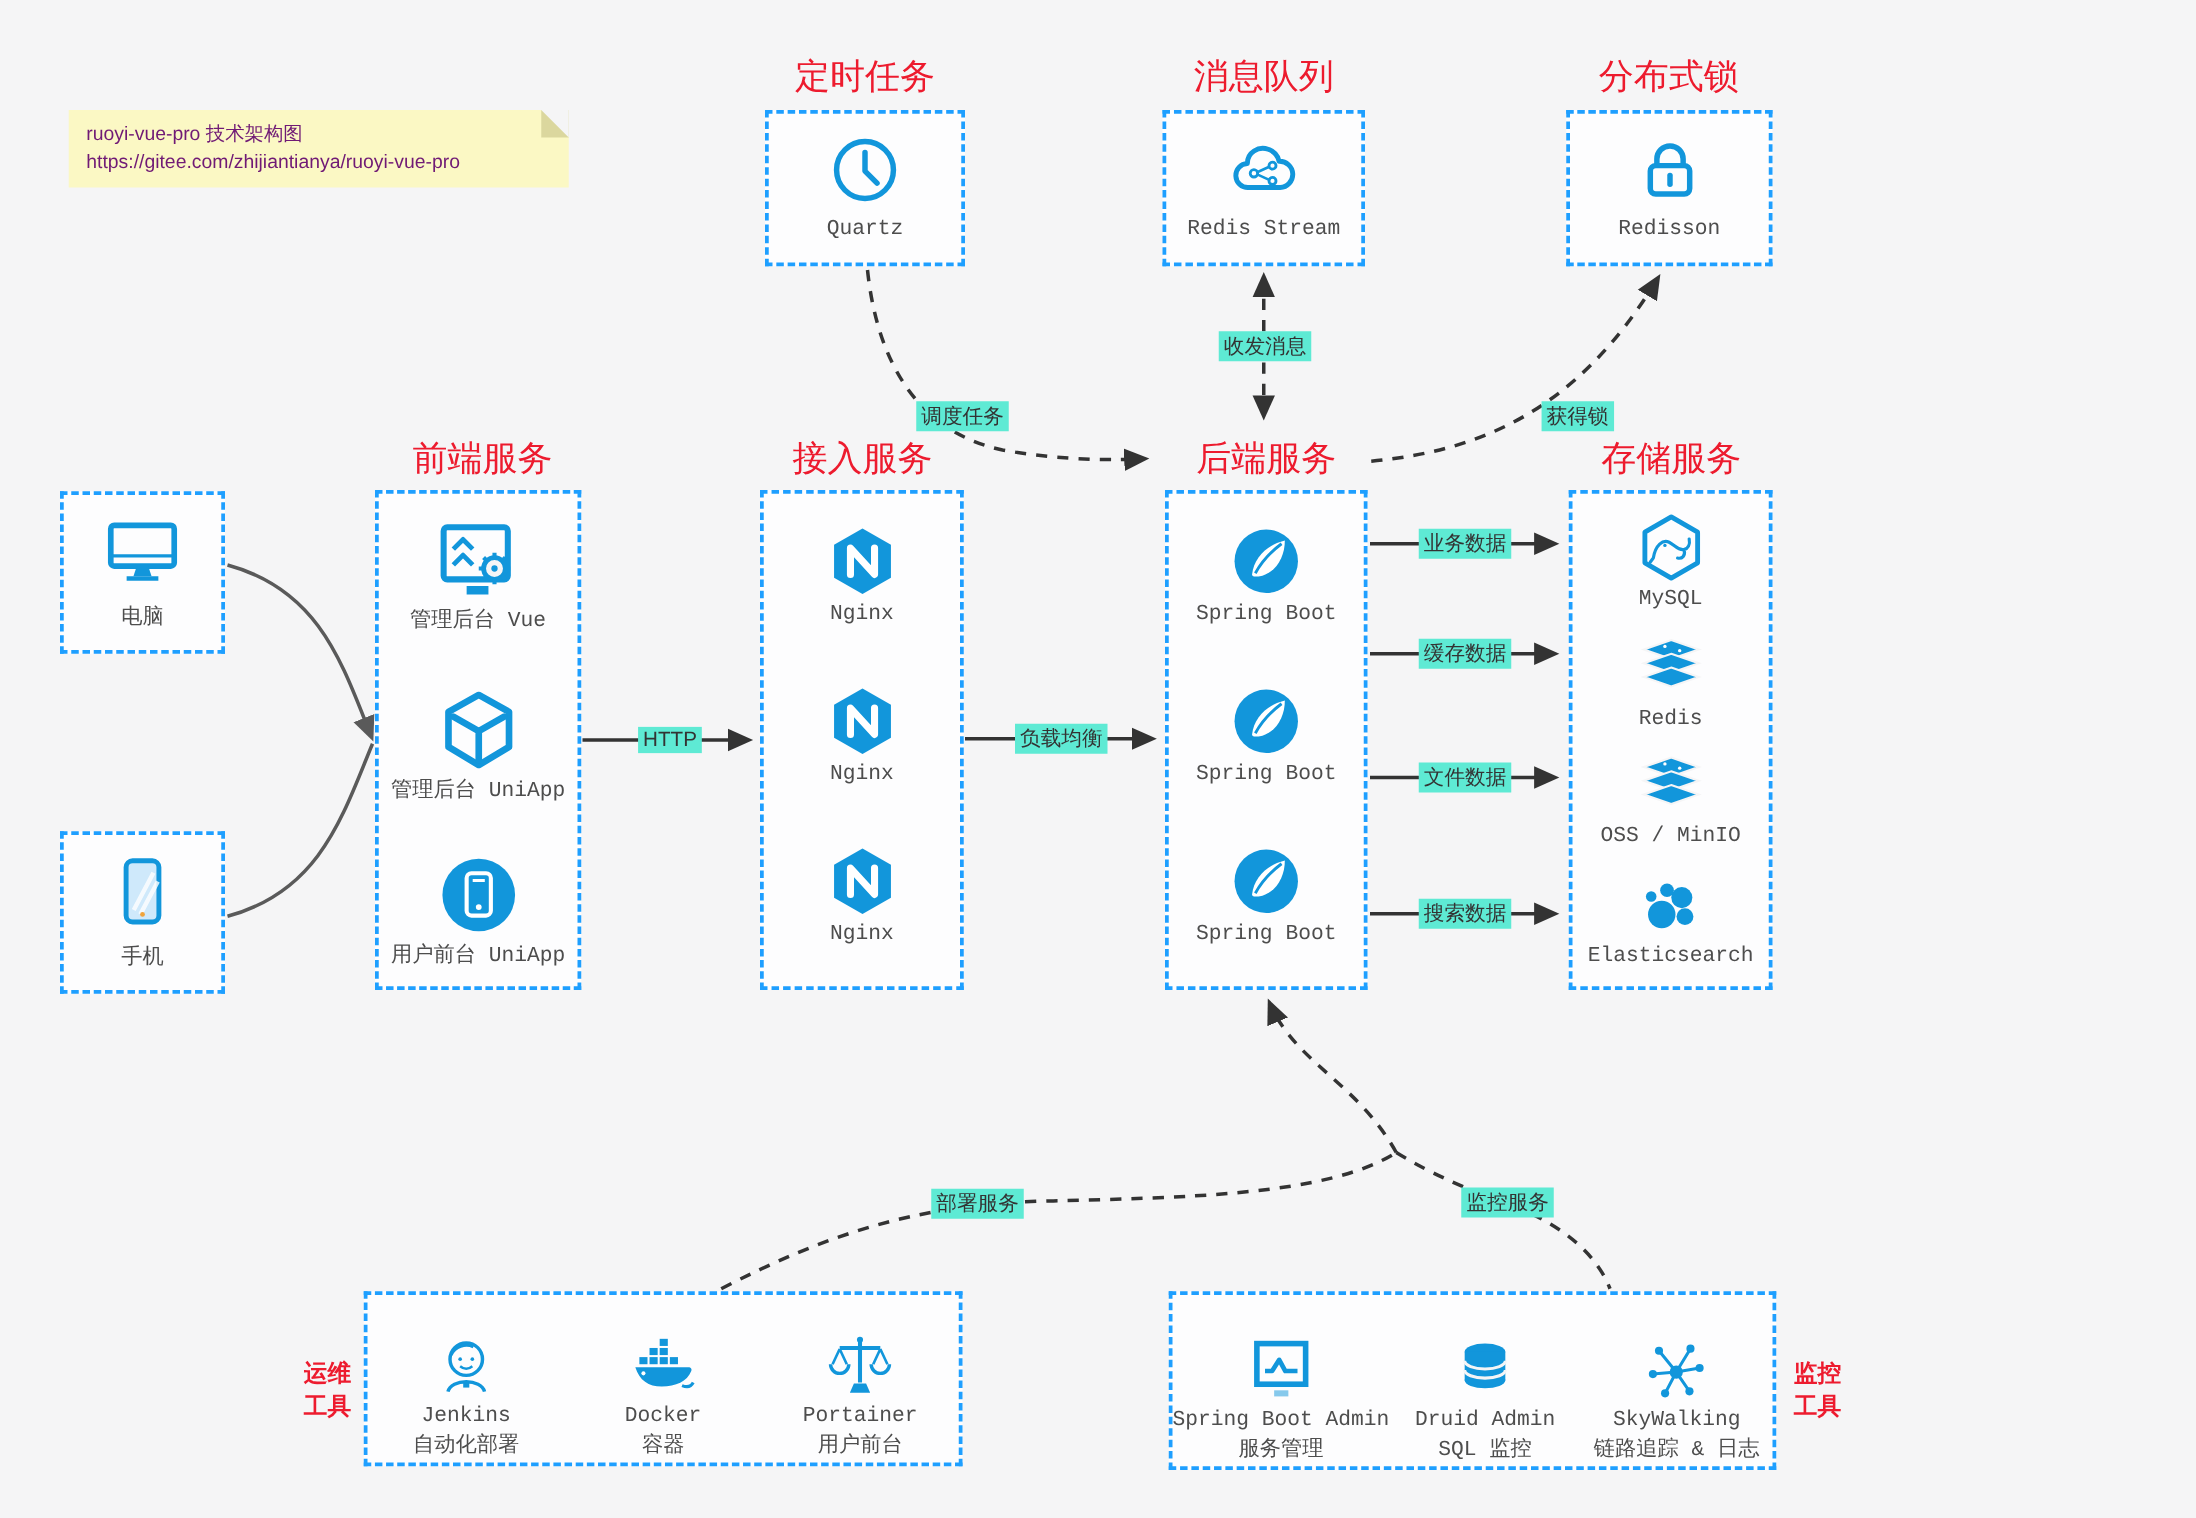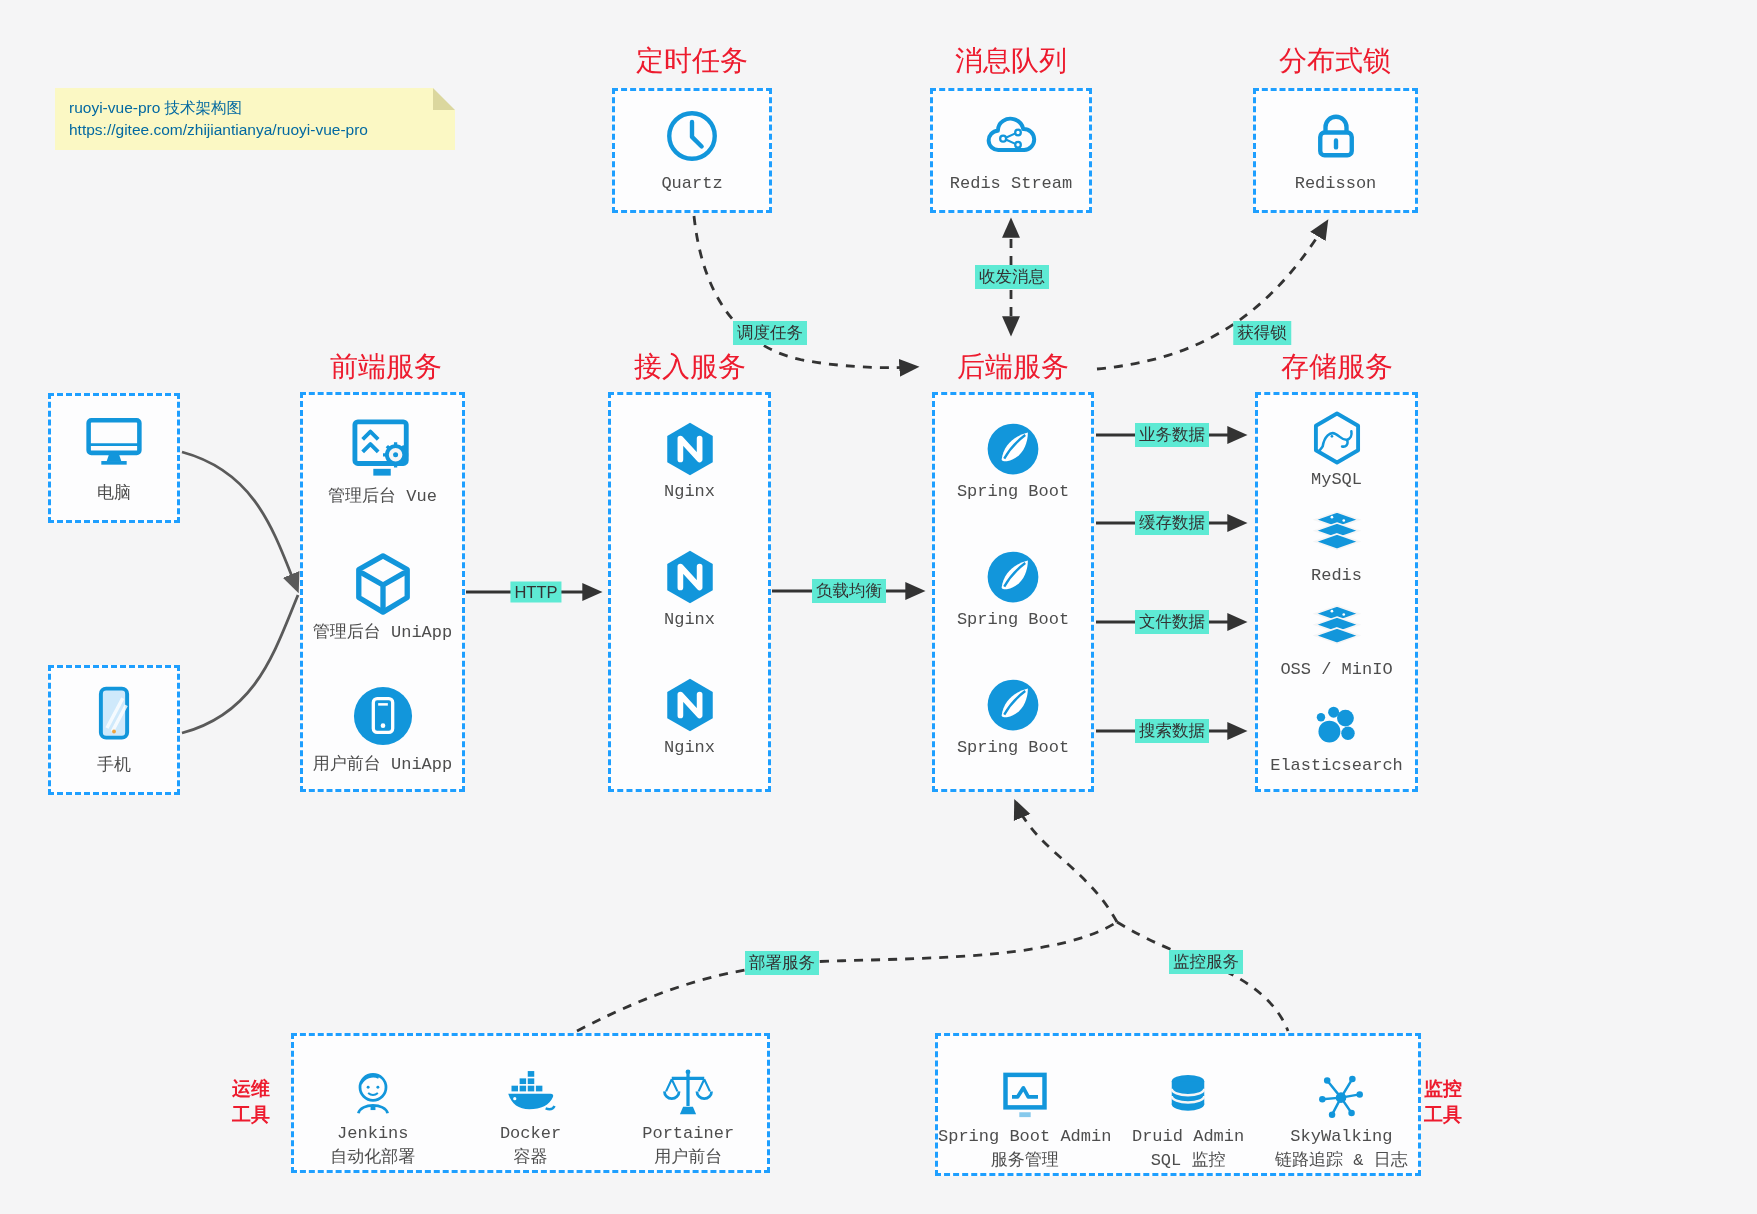--- a/index.html
+++ b/index.html
@@ -1,27 +1,27 @@
 <!DOCTYPE html>
 <html><head>
 <meta charset="utf-8">
 <style>
   html,body{margin:0;padding:0;background:#f5f5f6;}
   .stage{position:relative;width:1757px;height:1214px;background:#f5f5f6;overflow:hidden;
          font-family:"Liberation Sans","DejaVu Sans",sans-serif;color:#4a4a4a;}
   svg.wires{position:absolute;left:0;top:0;z-index:1;}
   .note{position:absolute;left:55px;top:88px;width:400px;height:62px;background:#fbf8c4;
-        z-index:2;padding:9px 0 0 14px;box-sizing:border-box;font-size:15.5px;line-height:22px;color:#0369a1;}
+        z-index:2;padding:9px 0 0 14px;box-sizing:border-box;font-size:15.5px;line-height:22px;color:#701a75;}
   .note::after{content:"";position:absolute;right:0;top:0;border-style:solid;border-width:0 22px 22px 0;
         border-color:transparent #f5f5f6 #dedbA0 transparent;border-bottom-color:#dbd79e;}
   .grpbox{position:absolute;border:3px dashed #1e9fff;background:#fdfdfe;box-sizing:border-box;z-index:2;font-family:Liberation Mono, monospace;}
   .title{position:absolute;transform:translate(-50%,-50%);color:#ed1b2e;font-weight:normal;
          font-size:28px;white-space:nowrap;z-index:3;}
   .sidetitle{position:absolute;color:#ed1b2e;font-weight:bold;font-size:19px;line-height:26px;
-         text-align:left;width:60px;z-index:3;}
+         text-align:center;width:60px;z-index:3;margin-top:11px;}
   .centerbox{display:flex;flex-direction:column;align-items:center;justify-content:center;gap:10px;}
   .vitem{position:absolute;left:0;right:0;display:flex;flex-direction:column;align-items:center;gap:5px;}
   .nodelabel{font-size:17px;color:#4d4d4d;white-space:nowrap;}
   .rowbox{display:flex;flex-direction:row;align-items:flex-end;justify-content:space-around;padding-top:14px;}
   .hitem{display:flex;flex-direction:column;align-items:center;gap:3px;flex:1;}
   .hitem .nodelabel{line-height:24px;text-align:center;}
   .edge-label{position:absolute;transform:translate(-50%,-50%);font-size:16.5px;color:#333;
          background:#5eead4;padding:1px 4px;white-space:nowrap;z-index:3;}
   .ic{display:block;}
 </style>

